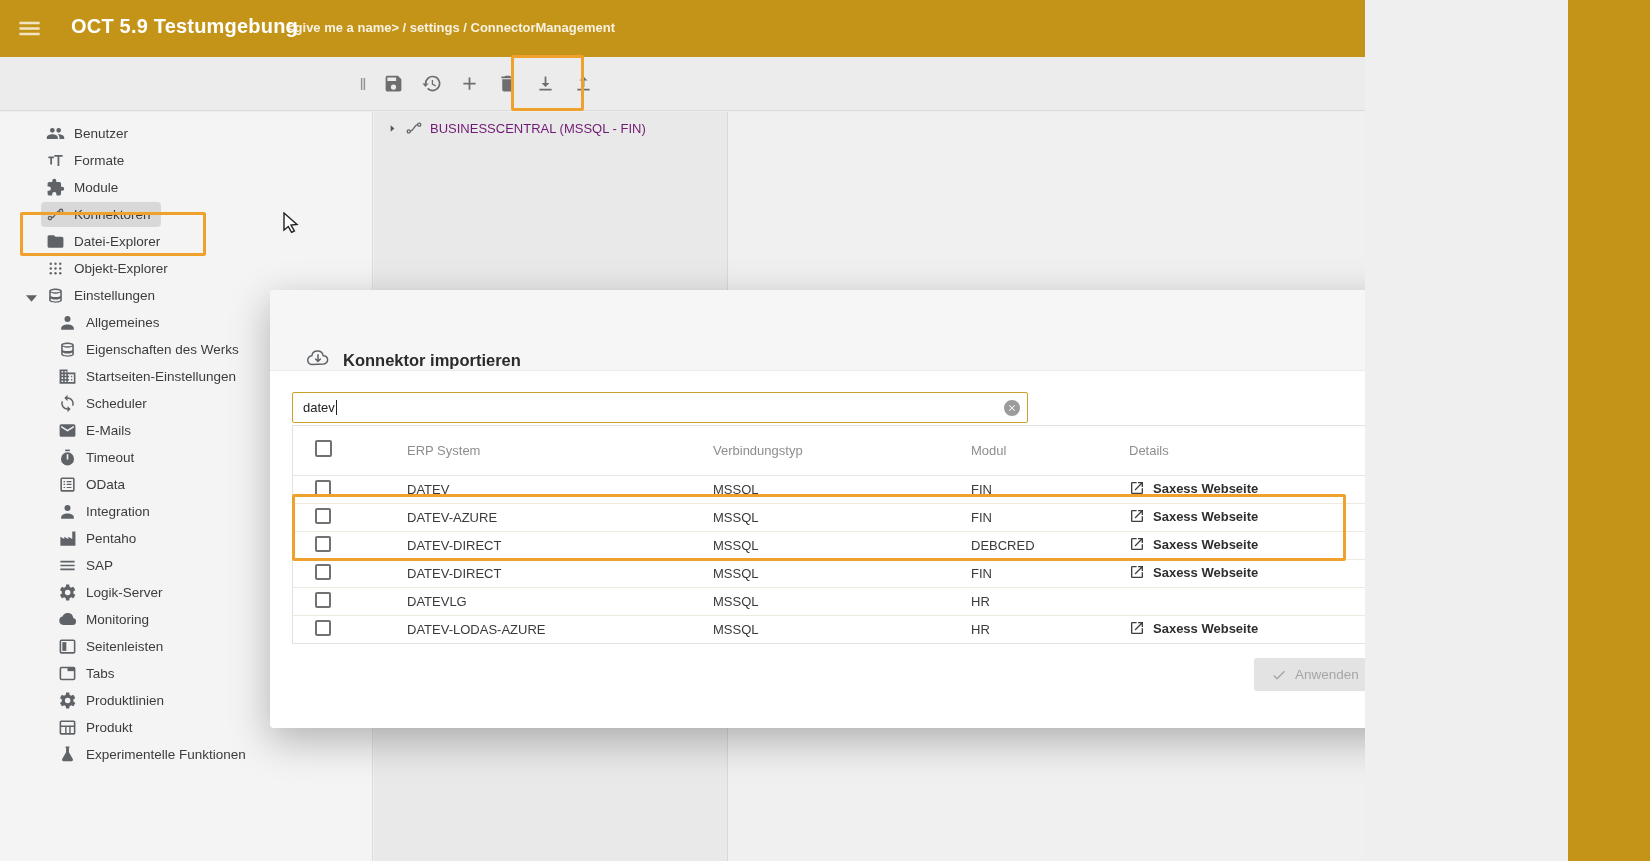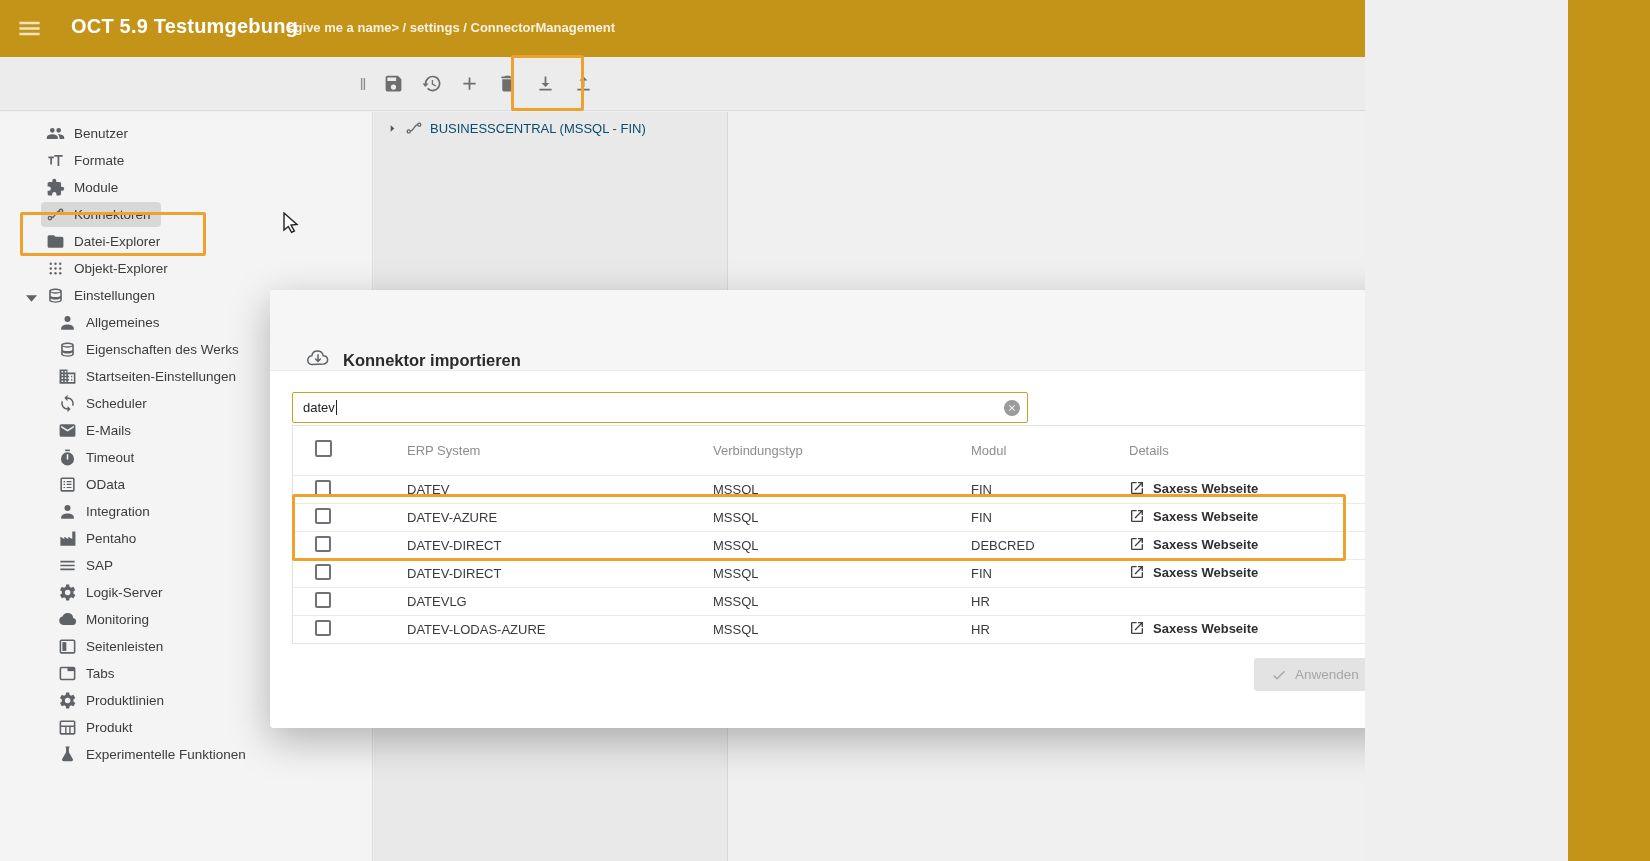--- a/index.html
+++ b/index.html
@@ -34,21 +34,21 @@
   .side-item.indent { padding-left:58px; }
   .side-item .expander { position:absolute; left:22px; top:7px; width:13px; height:13px; color:#4A4A4A; }
   .side-item .pill { display:flex; align-items:center; gap:9px; padding:3px 10px 3px 5px; margin-left:-5px; border-radius:4px; }
   .side-item.selected .pill { background:#D8D8D8; }
   .side-item .icon { width:19px; height:19px; color:#5F6368; flex:0 0 auto; }
   .side-label { white-space:nowrap; }
 
   
   .panel-tree { position:absolute; left:374px; top:112px; width:354px; bottom:0; background:#E9E9E9; border-right:1px solid #D8D8D8; }
   .panel-detail { position:absolute; left:729px; top:112px; right:0; bottom:0; background:#F0F0F0; }
-  .tree-row { display:flex; align-items:center; height:32px; padding-left:13px; gap:7px; font-size:13px; color:#0c4a6e; cursor:pointer; }
+  .tree-row { display:flex; align-items:center; height:32px; padding-left:13px; gap:7px; font-size:13px; color:#701a75; cursor:pointer; }
   .tree-row .chev { width:11px; height:11px; color:#555; }
   .tree-row .conn { width:18px; height:18px; color:#5F6368; }
 
   
   .dialog { position:absolute; left:270px; top:290px; width:1275px; height:438px; background:#fff; border-radius:4px;
             box-shadow:0 12px 40px rgba(0,0,0,.28); z-index:50; }
   .dialog-header { height:81px; background:#F6F6F6; border-bottom:1px solid #ECECEC; border-radius:4px 4px 0 0;
                    display:flex; align-items:flex-end; padding-left:36px; gap:13px; }
   .dialog-header .icon { width:24px; height:24px; color:#5F6368; }
   .dialog-title { font-size:16.5px; font-weight:600; color:#2B2B2B; }

